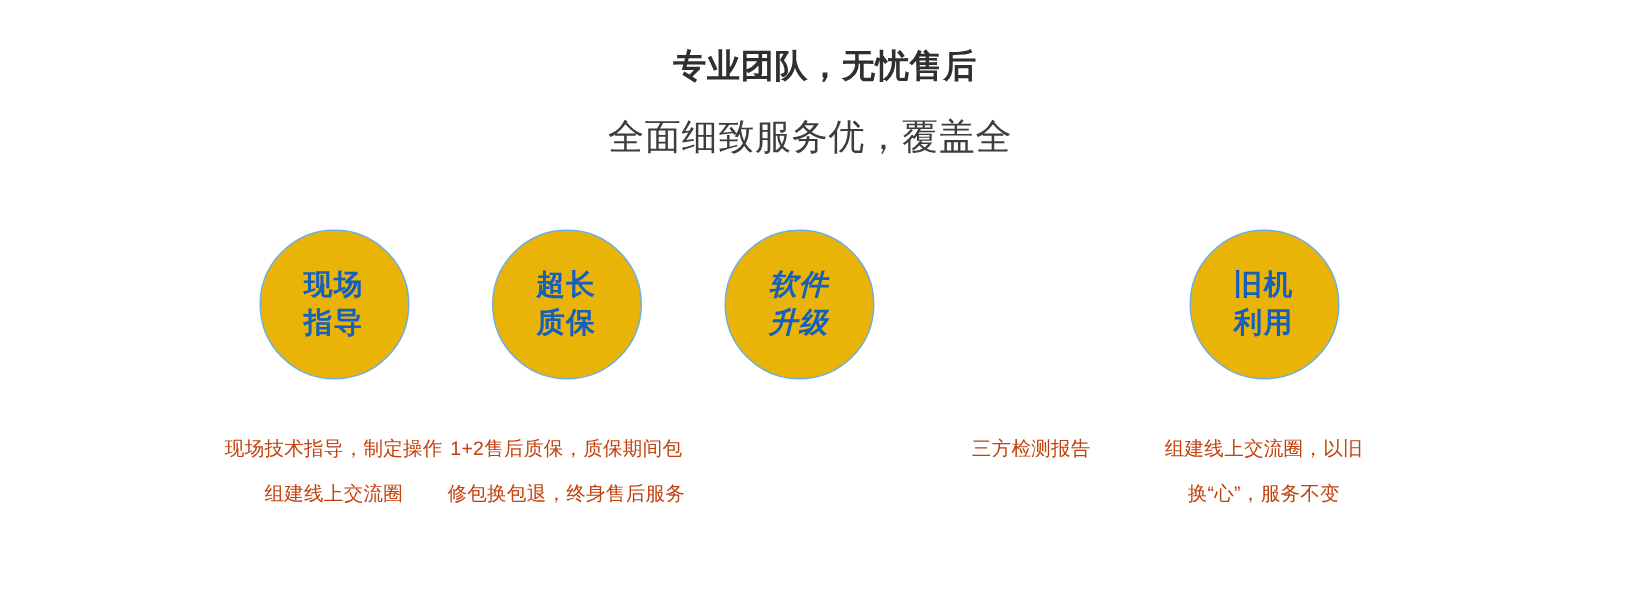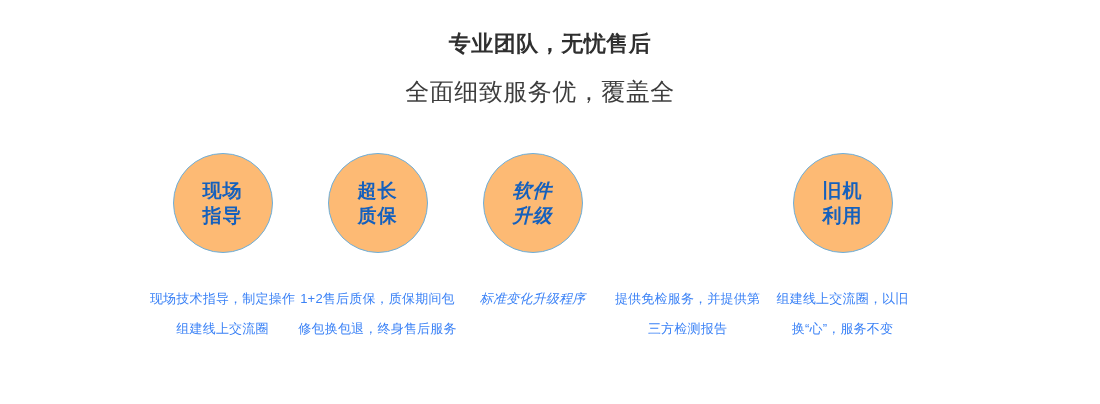--- a/index.html
+++ b/index.html
@@ -77,21 +77,21 @@
   }
 
   .feature-circle {
     position: relative;
     width: 100px;
     height: 100px;
     margin: 0 auto;
     border: 1.5px solid #6cafdc;
     border-radius: 50%;
     box-sizing: border-box;
-    background: #fdba74;
+    background: #eab308;
     display: flex;
     flex-direction: column;
     align-items: center;
     justify-content: center;
   }
 
   .circle-line {
     display: block;
     font-size: 19px;
     line-height: 25px;
@@ -107,21 +107,21 @@
     left: 50%;
     margin-left: -80px;
     width: 160px;
     text-align: center;
   }
 
   .caption-line {
     display: block;
     font-size: 13px;
     line-height: 30px;
-    color: #3b82f6;
+    color: #c2410c;
     white-space: nowrap;
     letter-spacing: 0.2px;
   }
 </style>
 </head>
 <body>
 
 <div id="page-root">
 
   <div class="heading-block">
@@ -152,27 +152,25 @@
         <span class="caption-line">修包换包退，终身售后服务</span>
       </div>
     </div>
 
     <div class="feature-item" style="left:532.5px;font-style:italic;">
       <div class="feature-circle">
         <span class="circle-line">软件</span>
         <span class="circle-line">升级</span>
       </div>
       <div class="feature-caption">
-        <span class="caption-line">标准变化升级程序</span>
       </div>
     </div>
 
     <div class="feature-item" style="left:687.5px;">
       <div class="feature-caption">
-        <span class="caption-line">提供免检服务，并提供第</span>
         <span class="caption-line">三方检测报告</span>
       </div>
     </div>
 
     <div class="feature-item" style="left:842.5px;">
       <div class="feature-circle">
         <span class="circle-line">旧机</span>
         <span class="circle-line">利用</span>
       </div>
       <div class="feature-caption">

